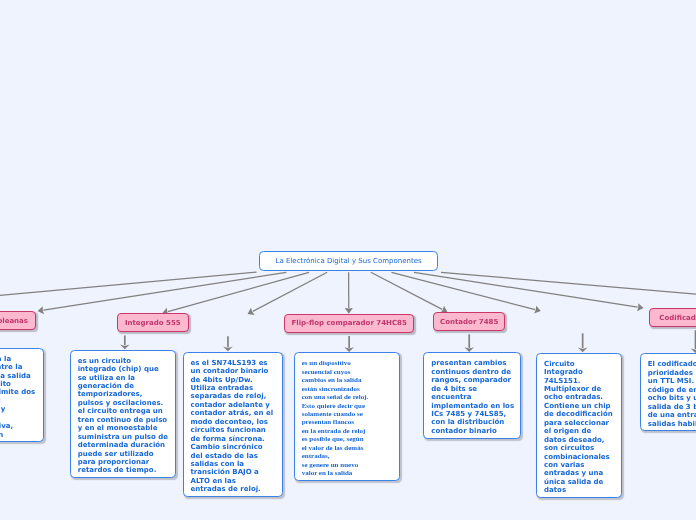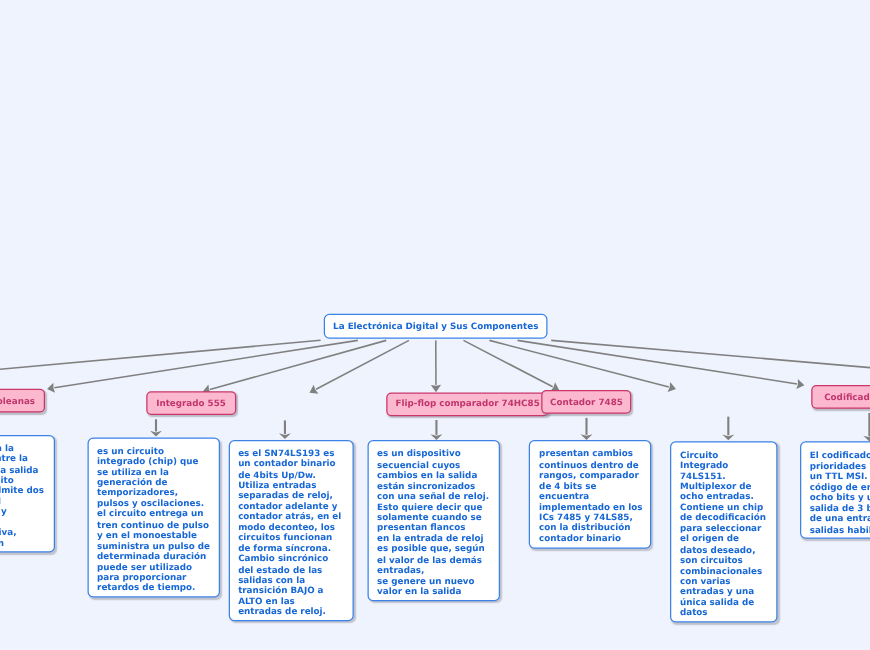--- a/index.html
+++ b/index.html
@@ -3,21 +3,21 @@
 <meta charset="utf-8">
 <style>
   html,body{margin:0;padding:0;}
   body{width:696px;height:520px;overflow:hidden;
        background:#eff3fd;
        font-family:"DejaVu Sans",sans-serif;}
   #stage{position:absolute;left:0;top:0;width:696px;height:520px;overflow:hidden;}
   svg#edges{position:absolute;left:0;top:0;width:696px;height:520px;overflow:visible;}
   .root-node{position:absolute;box-sizing:border-box;background:#ffffff;
     border:1.4px solid #3b82e8;border-radius:4.5px;color:#1767d6;
-    font-weight:bold;font-size:7px;line-height:8.46px;
+    font-weight:normal;font-size:7px;line-height:8.46px;
     display:flex;align-items:center;justify-content:center;white-space:nowrap;}
   .topic{position:absolute;box-sizing:border-box;background:#fcb8cf;
     border:1.7px solid #cb3568;border-radius:4px;color:#c0366c;
     font-weight:bold;font-size:7px;line-height:8.46px;
     display:flex;align-items:center;justify-content:center;white-space:nowrap;
     box-shadow:1.3px 1.3px 1.1px rgba(120,120,130,.45);}
   .note{position:absolute;box-sizing:border-box;background:#ffffff;
     border:1.5px solid #3b82e8;border-radius:4.5px;color:#1767d6;
     font-weight:bold;font-size:7px;line-height:8.46px;
     padding:6.1px 7.0px 1.1px 7.0px;white-space:nowrap;overflow:hidden;
@@ -150,24 +150,24 @@
       <span class="ln">modo deconteo, los</span>
       <span class="ln">circuitos funcionan</span>
       <span class="ln">de forma síncrona.</span>
       <span class="ln">Cambio sincrónico</span>
       <span class="ln">del estado de las</span>
       <span class="ln">salidas con la</span>
       <span class="ln">transición BAJO a</span>
       <span class="ln">ALTO en las</span>
       <span class="ln">entradas de reloj.</span>
     </div>
-    <div class="topic" style="left: 284.1px; top: 313.8px; width: 130.1px; height: 19.3px; margin-left: 25px;">
+    <div class="topic" style="left: 284.1px; top: 313.8px; width: 130.1px; height: 19.3px;">
       <span>Flip-flop comparador 74HC85</span>
     </div>
-    <div class="note" style="left: 293.7px; top: 352.2px; width: 106px; height: 128.64px;">
+    <div class="note" style="left: 293.7px; top: 352.2px; width: 106px; height: 128.64px; font-family: Liberation Serif, serif;">
       <span class="ln">es un dispositivo</span>
       <span class="ln">secuencial cuyos</span>
       <span class="ln">cambios en la salida</span>
       <span class="ln">están sincronizados</span>
       <span class="ln">con una señal de reloj.</span>
       <span class="ln">Esto quiere decir que</span>
       <span class="ln">solamente cuando se</span>
       <span class="ln">presentan flancos</span>
       <span class="ln">en la entrada de reloj</span>
       <span class="ln">es posible que, según</span>

